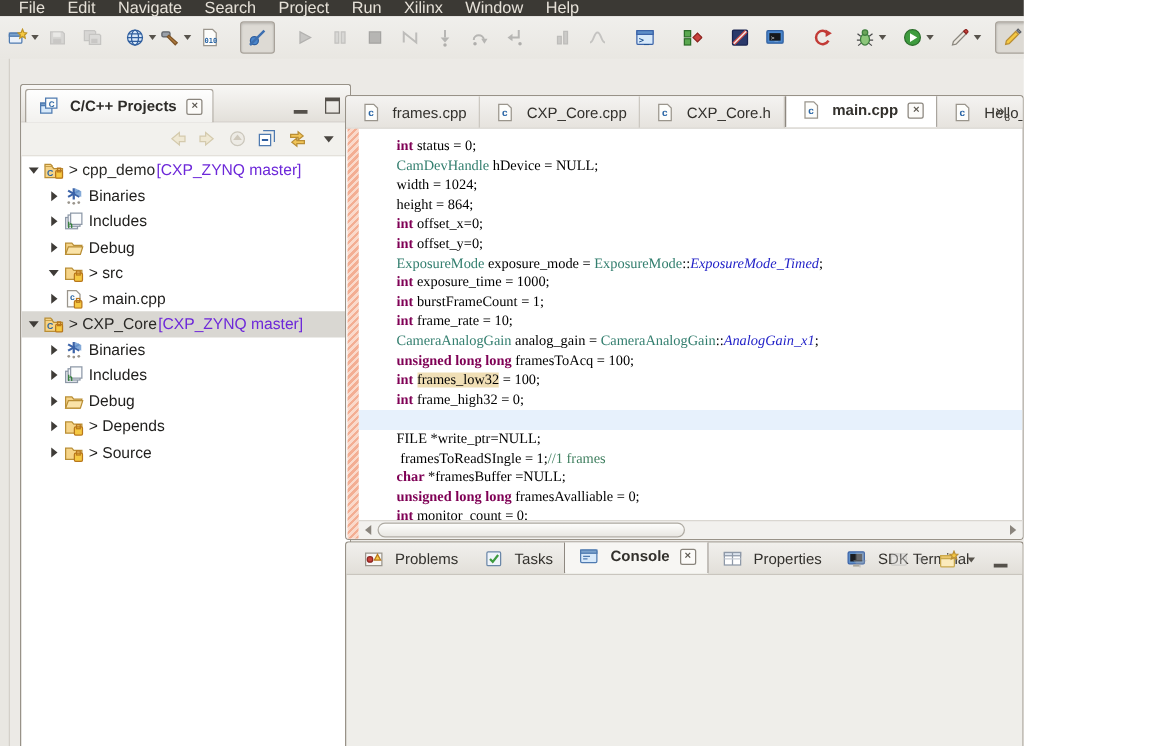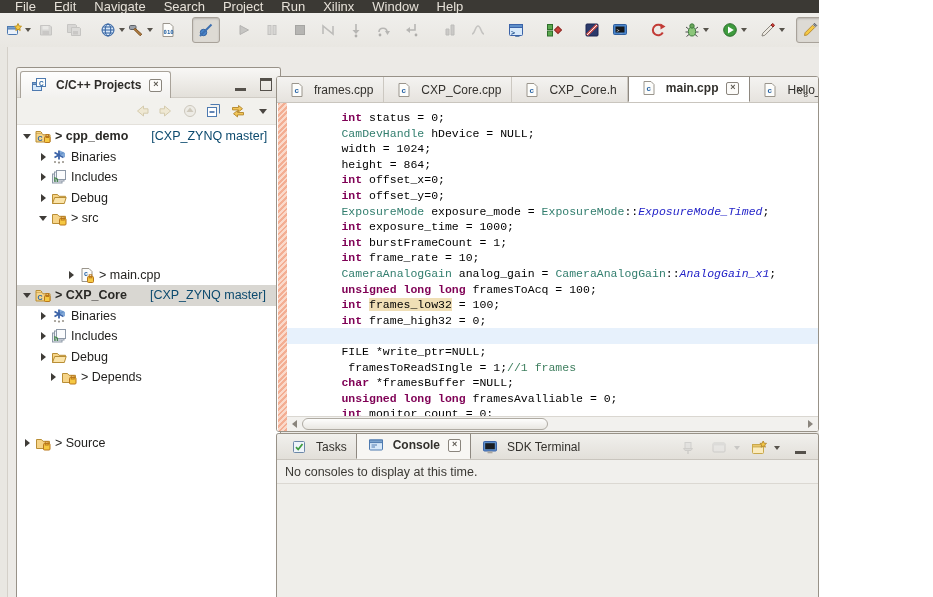--- a/index.html
+++ b/index.html
@@ -40,36 +40,36 @@
   .ppt-btn.disabled{opacity:.85}
   .vmenu{width:0;height:0;border-left:4px solid transparent;border-right:4px solid transparent;border-top:5px solid #4A4641}
   .pp-tree{position:absolute;top:56px;left:0;right:0;bottom:0;overflow:hidden;font-size:12.5px;padding-top:2px}
   .trow{height:20.5px;display:flex;align-items:center;white-space:nowrap}
   .trow.selected{background:#D9D7D2}
   .tarrow{width:12px;display:flex;justify-content:center;flex:none}
   .a-open{width:0;height:0;border-left:4px solid transparent;border-right:4px solid transparent;border-top:5px solid #3F3C38}
   .a-closed{width:0;height:0;border-top:4px solid transparent;border-bottom:4px solid transparent;border-left:5px solid #3F3C38}
   .ticon{width:16px;height:16px;margin:0 4px 0 2px;flex:none}
   .tlabel{color:#1F1E1C}
-  .tlabel.bold{font-weight:bold;color:#2A2926}
-  .tdeco{color:#0c4a6e;margin-left:23px}
+  .tlabel.bold{font-weight:normal;color:#2A2926}
+  .tdeco{color:#6d28d9;margin-left:1px}
 
   
   #editor{position:absolute;left:276px;top:76px;right:0;height:354px;background:#FFF;border:1px solid #989288;border-radius:3px;overflow:hidden}
   .ed-tabs{height:25px;background:linear-gradient(#F1F0ED,#E2DFD9);border-bottom:1px solid #C9C5BE;display:flex;align-items:flex-end;position:relative}
   .etab{height:25px;display:flex;align-items:center;gap:5px;padding:0 10px;font-size:12px;color:#33312D;
     border-right:1px solid #CCC8C1;background:linear-gradient(#F4F3F1,#E6E3DE);white-space:nowrap}
   .etab.active{background:#FFF;font-weight:bold;border:1px solid #8E8880;border-bottom:1px solid #FFF;border-radius:3px 3px 0 0;height:26px;z-index:2}
   .echevron{position:absolute;right:10px;top:4px;font-size:13px;color:#44413C}
   .echevron .cnt{font-size:8px;vertical-align:sub}
   .ed-body{position:absolute;top:26px;left:0;right:0;bottom:0;background:#FFF}
   .diffbar{position:absolute;left:1px;top:0;width:9px;bottom:0;
     background:repeating-linear-gradient(135deg,#F3AE93 0 2px,#FAD9CA 2px 4px)}
   .code{position:absolute;left:10px;top:0;right:0;bottom:0;padding:7px 0 0 13px;
-    font-family:Liberation Mono, monospace;font-size:11.5px;line-height:15.6px;white-space:pre;overflow:hidden}
+    font-family:Liberation Serif, serif;font-size:11.5px;line-height:15.6px;white-space:pre;overflow:hidden}
   .code-line{height:15.6px}
   .code-line.cur{background:#E7F1FC;margin-left:-13px;padding-left:13px}
   .s-p{color:#000}
   .s-k{color:#7F0055;font-weight:bold}
   .s-t{color:#327E6E}
   .s-e{color:#2323C8;font-style:italic}
   .s-c{color:#3F7F5F}
   .s-o{background:#F0DFB6}
   .hscroll{position:absolute;left:10px;right:0;bottom:0;height:14px;background:#F2F1EE;border-top:1px solid #DAD7D1;display:flex;align-items:center}
   .hs-left{width:0;height:0;border-top:4px solid transparent;border-bottom:4px solid transparent;border-right:5px solid #8A857D;margin:0 5px}
@@ -494,21 +494,21 @@
           </span>
           <span class="ticon">
             <svg class="tico" width="16" height="16" viewBox="0 0 16 16">
               <path d="M1.5 13.5v-9h5l1.5 1.8h6.5v7.2z" fill="#F6D488" stroke="#B98E35"></path>
               <rect x="8.5" y="8.5" width="6.5" height="6.5" rx="1" fill="#F5C842" stroke="#B9771B"></rect>
               <rect x="10.2" y="6.8" width="3" height="3.2" fill="none" stroke="#B9771B"></rect>
             </svg>
           </span>
           <span class="tlabel">&gt; src</span>
         </div>
-        <div class="trow" style="padding-left: 48px; margin-top: 36px;">
+        <div class="trow" style="padding-left: 20px;">
           <span class="tarrow">
             <span class="a-closed"></span>
           </span>
           <span class="ticon">
             <svg class="tico" width="16" height="16" viewBox="0 0 16 16">
               <path d="M3 1.5h7l3 3v10H3z" fill="#FDFDFB" stroke="#9A958C"></path>
               <text x="5" y="9" font-size="7" font-weight="bold" fill="#2B66A6">c</text>
               <rect x="8.5" y="9.5" width="6" height="6" rx="1" fill="#F5C842" stroke="#B9771B"></rect>
               <rect x="10.2" y="7.8" width="2.6" height="3" fill="none" stroke="#B9771B"></rect>
             </svg>
@@ -569,34 +569,34 @@
             <span class="a-closed"></span>
           </span>
           <span class="ticon">
             <svg class="tico" width="16" height="16" viewBox="0 0 16 16">
               <path d="M1.5 13.5v-9h5l1.5 1.8h6.5l-1.8 7.2z" fill="#F6D488" stroke="#B98E35"></path>
               <path d="M1.5 13.5l2.2-6h11.5l-1.9 6z" fill="#FAE3A8" stroke="#B98E35"></path>
             </svg>
           </span>
           <span class="tlabel">Debug</span>
         </div>
-        <div class="trow" style="padding-left: 30px;">
+        <div class="trow" style="padding-left: 20px;">
           <span class="tarrow">
             <span class="a-closed"></span>
           </span>
           <span class="ticon">
             <svg class="tico" width="16" height="16" viewBox="0 0 16 16">
               <path d="M1.5 13.5v-9h5l1.5 1.8h6.5v7.2z" fill="#F6D488" stroke="#B98E35"></path>
               <rect x="8.5" y="8.5" width="6.5" height="6.5" rx="1" fill="#F5C842" stroke="#B9771B"></rect>
               <rect x="10.2" y="6.8" width="3" height="3.2" fill="none" stroke="#B9771B"></rect>
             </svg>
           </span>
           <span class="tlabel">&gt; Depends</span>
         </div>
-        <div class="trow" style="padding-left: 4px; margin-top: 45px;">
+        <div class="trow" style="padding-left: 20px;">
           <span class="tarrow">
             <span class="a-closed"></span>
           </span>
           <span class="ticon">
             <svg class="tico" width="16" height="16" viewBox="0 0 16 16">
               <path d="M1.5 13.5v-9h5l1.5 1.8h6.5v7.2z" fill="#F6D488" stroke="#B98E35"></path>
               <rect x="8.5" y="8.5" width="6.5" height="6.5" rx="1" fill="#F5C842" stroke="#B9771B"></rect>
               <rect x="10.2" y="6.8" width="3" height="3.2" fill="none" stroke="#B9771B"></rect>
             </svg>
           </span>
@@ -664,20 +664,30 @@
         <span class="hs-right"></span>
       </div>
     </div>
   </div>
 
   <div id="console-panel">
     <div class="cp-tabs" id="cptabs">
         <div class="ctab">
           <span class="ticon">
             <svg class="tico" width="16" height="16" viewBox="0 0 16 16">
+              <rect x="1.5" y="3.5" width="13" height="10" fill="#F7F7F5" stroke="#9A958C"></rect>
+              <circle cx="5" cy="8.5" r="2.2" fill="#C9423C" stroke="#8E2420"></circle>
+              <polygon points="11,4.5 13.5,9 8.5,9" fill="#F5C842" stroke="#B9771B"></polygon>
+            </svg>
+          </span>
+          <span>Problems</span>
+        </div>
+        <div class="ctab">
+          <span class="ticon">
+            <svg class="tico" width="16" height="16" viewBox="0 0 16 16">
               <rect x="2.5" y="2.5" width="11" height="11" rx="1" fill="#EFF4FA" stroke="#6B87A8"></rect>
               <path d="M5 8.2l2.2 2.3L11.5 5" fill="none" stroke="#3E9B3E" stroke-width="1.8"></path>
             </svg>
           </span>
           <span>Tasks</span>
         </div>
         <div class="ctab active">
           <span class="ticon">
             <svg class="tico" width="16" height="16" viewBox="0 0 16 16">
               <rect x="1.5" y="3" width="13" height="10" rx="1" fill="#D7E9FA" stroke="#4E7AB0"></rect>
@@ -685,20 +695,31 @@
               <line x1="3.5" y1="8" x2="9" y2="8" stroke="#4E7AB0"></line>
               <line x1="3.5" y1="10" x2="7" y2="10" stroke="#4E7AB0"></line>
             </svg>
           </span>
           <span>Console</span>
           <span class="closebox">×</span>
         </div>
         <div class="ctab">
           <span class="ticon">
             <svg class="tico" width="16" height="16" viewBox="0 0 16 16">
+              <rect x="1.5" y="3" width="13" height="10" fill="#FFF" stroke="#8E99A8"></rect>
+              <rect x="1.5" y="3" width="13" height="2.6" fill="#DCE4EE" stroke="#8E99A8"></rect>
+              <line x1="8" y1="3" x2="8" y2="13" stroke="#8E99A8"></line>
+              <line x1="1.5" y1="8" x2="14.5" y2="8" stroke="#C6CBD4"></line>
+            </svg>
+          </span>
+          <span>Properties</span>
+        </div>
+        <div class="ctab">
+          <span class="ticon">
+            <svg class="tico" width="16" height="16" viewBox="0 0 16 16">
               <rect x="1.5" y="2.5" width="13" height="9.5" rx="1" fill="#5E8FC9" stroke="#3B63A8"></rect>
               <rect x="3.2" y="4.2" width="9.6" height="6" fill="#1A1D22"></rect>
               <rect x="5.5" y="12.5" width="5" height="1.8" fill="#ABA79E"></rect>
             </svg>
           </span>
           <span>SDK Terminal</span>
         </div>
       </div>
     <div class="cp-tools" id="cptools">
         <span class="tbtn disabled">
@@ -726,17 +747,14 @@
               <rect x="1.5" y="4.5" width="11" height="2.4" fill="#EBC76C" stroke="#C9A84C"></rect>
               <polygon points="12.2,1 13.1,3.2 15.5,3.4 13.7,4.9 14.3,7.2 12.2,6 10.1,7.2 10.7,4.9 8.9,3.4 11.3,3.2" fill="#F5C842" stroke="#B98E35"></polygon>
             </svg>
           </span>
           <span class="dd"></span>
         </span>
         <span class="tbtn">
           <span class="mini"></span>
         </span>
       </div>
-    <div class="cp-body">
-      <div class="cp-msg">No consoles to display at this time.</div>
-    </div>
   </div>
 </div>
 
 </body></html>

